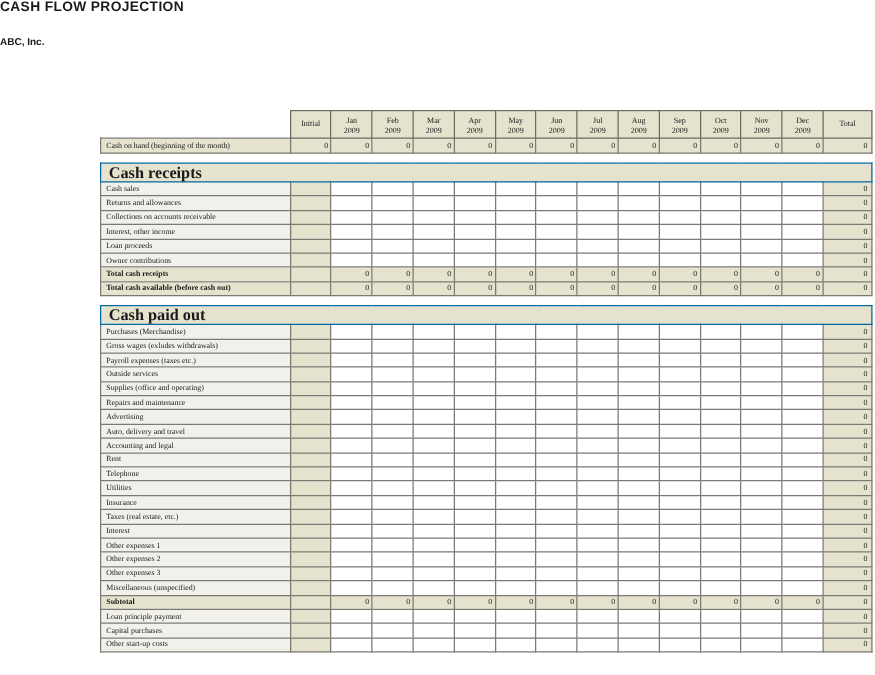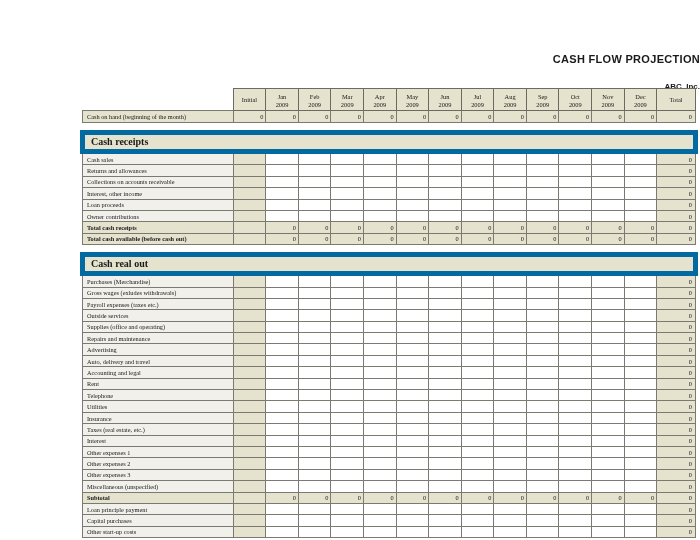--- a/index.html
+++ b/index.html
@@ -16,22 +16,21 @@
   }
 
   .sheet {
     position: relative;
     width: 700px;
     height: 540px;
   }
 
   
   .title-block {
-    text-align: right;
-    padding-top: 53px;
+    text-align: left;
   }
   .doc-title {
     font-family: "Liberation Sans", sans-serif;
     font-size: 11px;
     font-weight: bold;
     letter-spacing: 0.3px;
     line-height: 13px;
   }
   .doc-subtitle {
     font-family: "Liberation Sans", sans-serif;
@@ -129,24 +128,24 @@
     font-weight: bold;
   }
   tr.totalrow td.num,
   tr.totalrow td.init,
   tr.totalrow td.tot {
     background: #e5e2ce;
   }
 
   
   tr.section td {
-    border: 5px solid #0369a1;
+    border: 1px solid #0369a1;
     background: #e5e2ce;
     height: 14px;
-    font-size: 10px;
+    font-size: 13px;
     font-weight: bold;
     padding-left: 6px;
     line-height: 14px;
     text-align: left;
   }
 
   
   tr.spacer td {
     height: 7px;
     border: none;
@@ -391,21 +390,21 @@
           <td class="num shade">0</td>
           <td class="num shade">0</td>
           <td class="num shade">0</td>
           <td class="num shade">0</td>
           <td class="num tot">0</td>
         </tr>
         <tr class="spacer">
           <td colspan="15"></td>
         </tr>
         <tr class="section">
-          <td colspan="15">Cash real out</td>
+          <td colspan="15">Cash paid out</td>
         </tr>
         <tr class="row">
           <td class="lbl">Purchases (Merchandise)</td>
           <td class="num init"></td>
           <td class="num"></td>
           <td class="num"></td>
           <td class="num"></td>
           <td class="num"></td>
           <td class="num"></td>
           <td class="num"></td>

